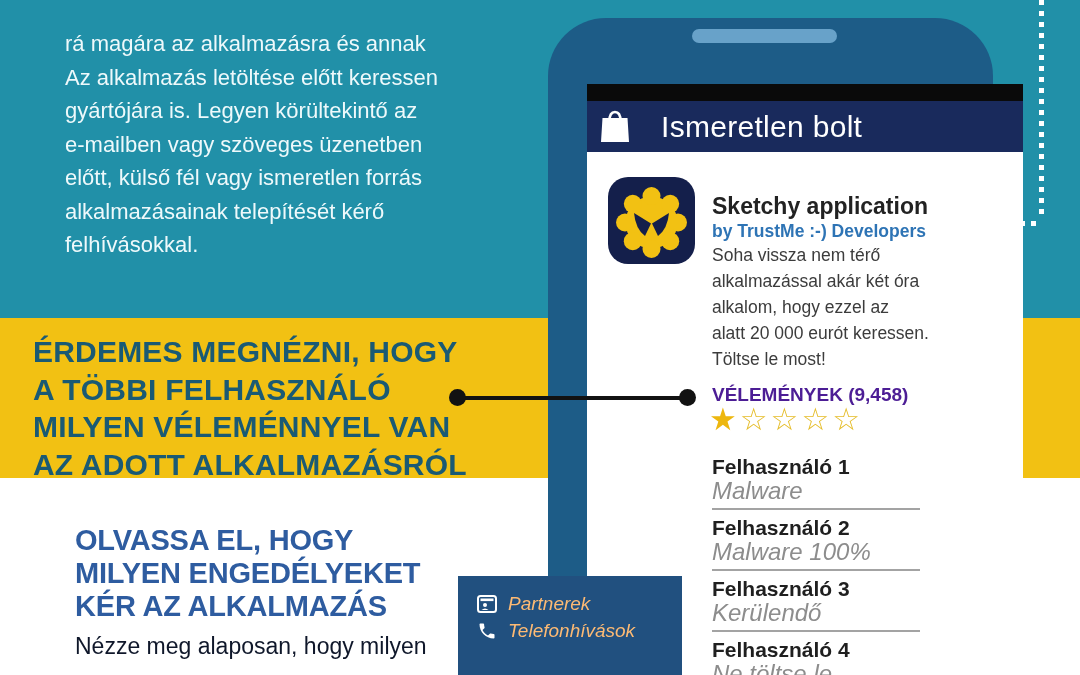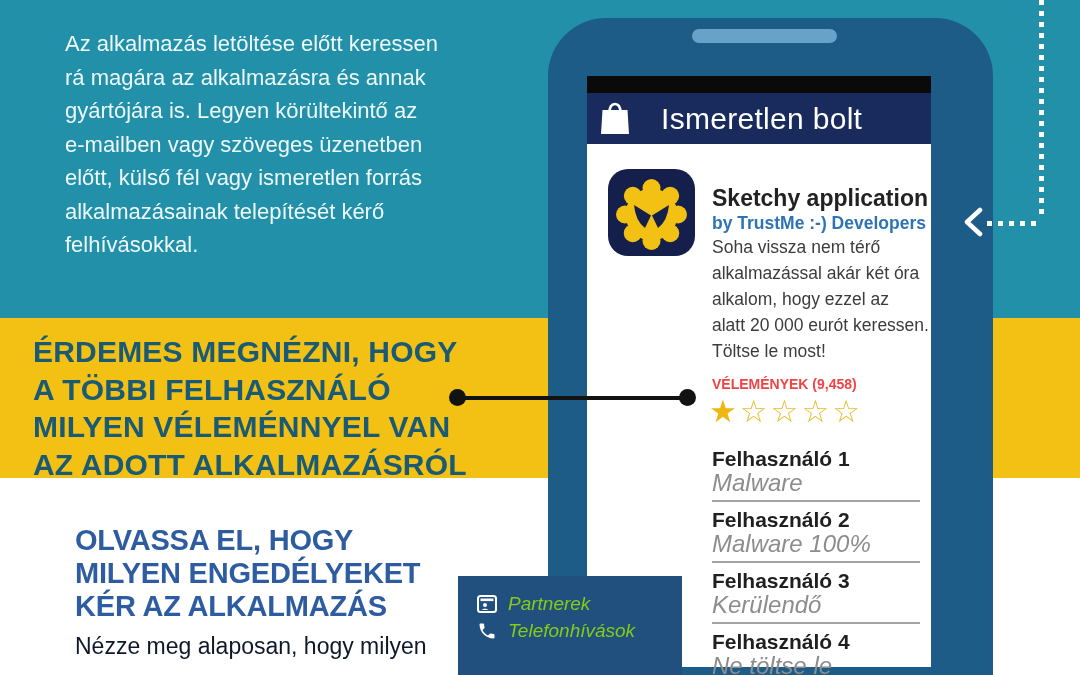--- a/index.html
+++ b/index.html
@@ -25,32 +25,32 @@
   .dotted-v { position:absolute; left:1039px; top:0; width:5px; height:220px; z-index:3;
     background-image:repeating-linear-gradient(to bottom,#ffffff 0 5px,transparent 5px 11px); }
   .dotted-h { position:absolute; left:987px; top:221px; width:55px; height:5px; z-index:3;
     background-image:repeating-linear-gradient(to right,#ffffff 0 5px,transparent 5px 11px); }
   .chevron { position:absolute; left:961px; top:207px; z-index:3; }
 
   
   .phone { position:absolute; left:548px; top:18px; width:445px; height:657px; background:#1d5c87;
     border-radius:58px 58px 0 0; z-index:2; }
   .speaker { position:absolute; left:144px; top:11px; width:145px; height:14px; border-radius:7px; background:#68a2c9; }
-  .screen { position:absolute; left:39px; top:58px; width:344px; height:591px; background:#ffffff; }
+  .screen { position:absolute; left:39px; top:66px; width:436px; height:591px; background:#ffffff; }
   .statusbar { height:17px; background:#0a0a0a; }
   .store-header { height:51px; background:#192a5c; display:flex; align-items:center; padding-left:11px; }
   .store-title { color:#ffffff; font-size:30px; margin-left:29px; letter-spacing:0.3px; white-space:nowrap; }
 
   .app-icon { position:absolute; left:21px; top:93px; }
   .app-info { position:absolute; left:125px; top:108px; width:240px; }
   .app-name { font-size:23px; font-weight:bold; color:#222222; line-height:28px; white-space:nowrap; }
   .app-dev  { font-size:17.5px; font-weight:bold; color:#2e74b5; line-height:21px; margin-top:1px; white-space:nowrap; }
   .app-desc { font-size:17.5px; color:#3c3c3c; line-height:26px; }
 
-  .reviews-heading { position:absolute; left:125px; top:300px; font-size:14px; font-weight:bold; color:#ef4444; white-space:nowrap;text-align:center; }
+  .reviews-heading { position:absolute; left:125px; top:300px; font-size:19px; font-weight:bold; color:#4c1d95; white-space:nowrap;text-align:center; }
   .stars { position:absolute; left:122px; top:318px; font-size:31px; line-height:36px; letter-spacing:3px; }
   .star { color:#e5bd2a; } .star.filled { color:#edb70f; }
 
   .reviews { position:absolute; left:125px; top:370px; width:208px; }
   .review { padding-bottom:5px; border-bottom:2px solid #a3a3a3; margin-bottom:5px; }
   .review:last-child { border-bottom:none; }
   .review-user { font-size:21px; font-weight:bold; color:#1f1f1f; line-height:25px; white-space:nowrap; }
   .review-comment { font-size:24px; font-style:italic; color:#8d8d8d; line-height:24px; white-space:nowrap; }
 
   
@@ -59,33 +59,33 @@
   .connector-dot.left  { left:449px; top:389px; }
   .connector-dot.right { left:679px; top:389px; }
 
   
   .permissions { position:absolute; left:458px; top:576px; width:224px; height:110px; background:#21507f;
     z-index:5; box-sizing:border-box; padding:9px 0 0 19px; }
   .perm-title { color:#f4c01d; font-weight:bold; font-size:18px; line-height:23px; letter-spacing:-0.2px; }
   .perm-item { display:flex; align-items:center; margin-top:5px; }
   .perm-item:first-of-type { margin-top:8px; }
   .perm-icon { width:20px; height:20px; margin-right:11px; flex:0 0 auto; }
-  .perm-label { color:#84cc16; font-style:italic; font-size:19px; white-space:nowrap; }
+  .perm-label { color:#fdba74; font-style:italic; font-size:19px; white-space:nowrap; }
 </style>
 </head>
 <body>
 
 <div id="canvas">
 
   <div class="band-yellow"></div>
   <div class="band-white"></div>
 
   <div class="intro">
+    <div class="line">rá magára az alkalmazásra és annak</div>
     <div class="line">Az alkalmazás letöltése előtt keressen</div>
-    <div class="line">rá magára az alkalmazásra és annak</div>
     <div class="line">gyártójára is. Legyen körültekintő az</div>
     <div class="line">e-mailben vagy szöveges üzenetben</div>
     <div class="line">előtt, külső fél vagy ismeretlen forrás</div>
     <div class="line">alkalmazásainak telepítését kérő</div>
     <div class="line">felhívásokkal.</div>
   </div>
 
   <div class="highlight">
     <div class="line">ÉRDEMES MEGNÉZNI, HOGY</div>
     <div class="line">A TÖBBI FELHASZNÁLÓ</div>

